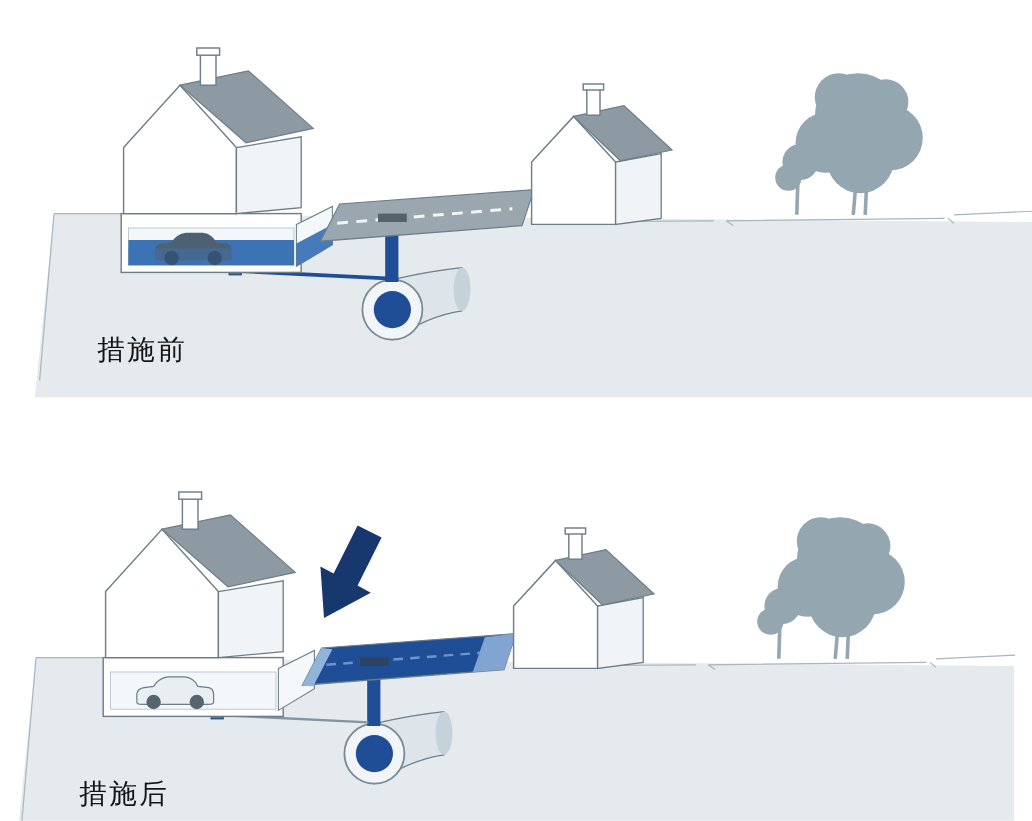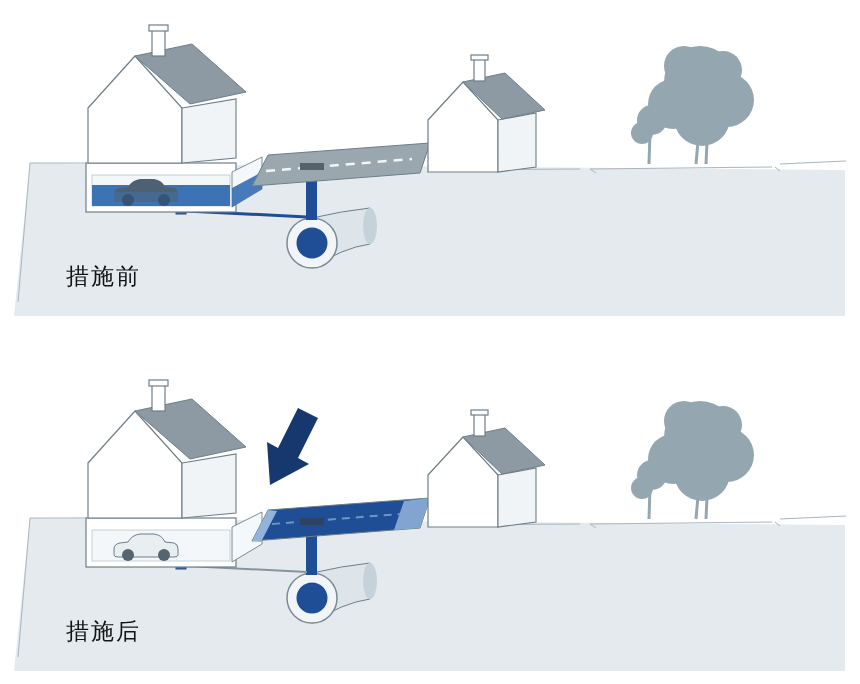--- a/index.html
+++ b/index.html
@@ -25,21 +25,21 @@
   .pipecap{fill:#c6d2d9;}
   .pipering{fill:#f2f5f7;stroke:#7b8a93;stroke-width:1.5;}
   .gline{stroke:#a8b6be;stroke-width:1;fill:none;}
   .label-text{font-family:"Liberation Serif",serif;font-size:23px;fill:var(--label);letter-spacing:2px;}
 </style>
 </head>
 <body>
 
 <div class="page">
 
-  <figure style="margin:0">
+  <figure style="margin:15px">
     <svg width="860" height="329" viewBox="0 0 860 329">
 
       <g>
         <path class="c-ground" d="M30,163 L845,170 L845,316 L14,316 Z"></path>
         <path class="gline" d="M30,163 L18,302"></path>
         <path class="gline" d="M30,163 L86,163"></path>
         <path class="gline" d="M430,170 L580,169 M590,169 l6,4 M590,169 L772,167 M775,167 l5,4 M780,164 L846,161"></path>
       </g>
 
       <g>

